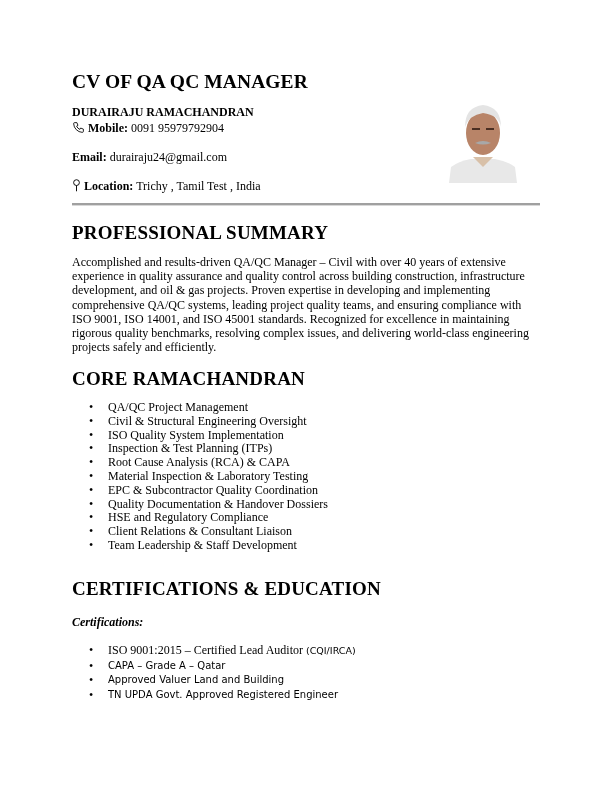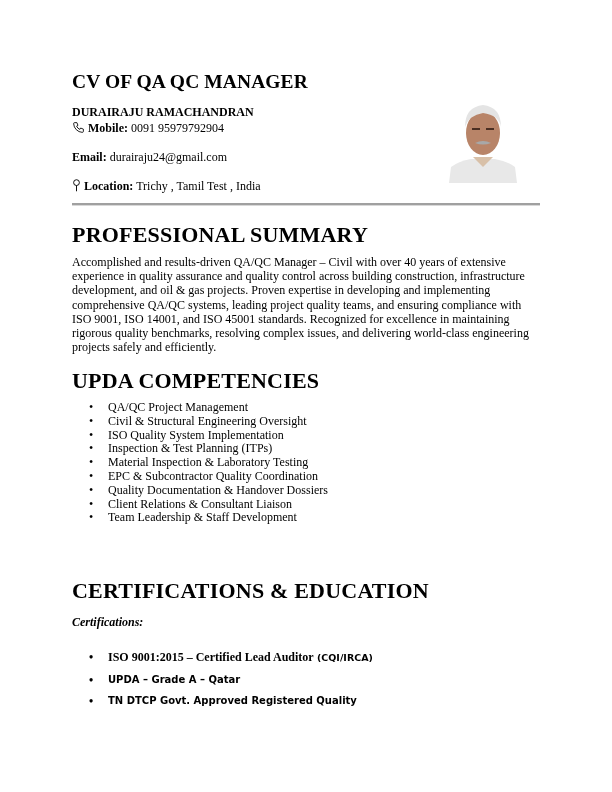--- a/index.html
+++ b/index.html
@@ -6,29 +6,29 @@
   body { width: 612px; height: 792px; position: relative; overflow: hidden;
          font-family: "Liberation Serif", "DejaVu Serif", serif; color: #000; }
   .abs { position: absolute; }
   .title { left: 72px; top: 71px; font-size: 19.5px; font-weight: bold; letter-spacing: 0.1px; white-space: nowrap; text-align: center; }
   .name { left: 72px; top: 105px; font-size: 12px; font-weight: bold; white-space: nowrap; text-align: center; }
   .line { left: 72px; font-size: 12px; white-space: nowrap; }
   .line b { font-weight: bold; }
   .icon { display: inline-block; vertical-align: -2px; margin-right: 3px; }
   .photo { left: 449px; top: 95px; width: 68px; height: 88px; overflow: hidden; }
   .divider { left: 72px; top: 203px; width: 468px; height: 2px; background: #a0a0a0; border-bottom: 1px solid #d8d8d8; }
-  .h2 { left: 72px; font-size: 22px; font-weight: bold; white-space: nowrap; letter-spacing: 0.2px; }
+  .h2 { left: 72px; font-size: 19px; font-weight: bold; white-space: nowrap; letter-spacing: 0.2px; }
   .summary { left: 72px; top: 255px; width: 470px; font-size: 12px; line-height: 14.2px; }
   .summary b { font-weight: normal; }
   ul.comp { position: absolute; left: 72px; top: 401px; margin: 0; padding: 0; list-style: none; font-size: 12px; line-height: 13.8px; }
   ul.comp li { position: relative; padding-left: 36px; white-space: nowrap; }
   ul.comp li::before { content: "\2022"; position: absolute; left: 17px; top: 0; }
   .subhead { left: 72px; top: 615px; font-size: 12px; font-weight: bold; font-style: italic; }
   ul.cert { position: absolute; left: 72px; top: 643px; margin: 0; padding: 0; list-style: none; font-size: 11px; line-height: 14.5px; }
-  ul.cert li { position: relative; padding-left: 36px; white-space: nowrap; font-weight: bold; font-family: "DejaVu Sans", "Liberation Sans", sans-serif; font-size: 10px; margin-top: 7px; }
+  ul.cert li { position: relative; padding-left: 36px; white-space: nowrap; font-weight: normal; font-family: "DejaVu Sans", "Liberation Sans", sans-serif; font-size: 10px; }
   ul.cert li::before { content: "\2022"; position: absolute; left: 17px; top: 0; font-family: "Liberation Serif", serif; font-size: 12px; }
   ul.cert li.serif { font-family: "Liberation Serif", serif; font-size: 12px; }
   ul.cert li .sm { font-family: "DejaVu Sans", sans-serif; font-size: 9.5px; }
 </style>
 </head>
 <body>
 
 <div class="abs title">CV OF QA QC MANAGER</div>
 <div class="abs name">DURAIRAJU RAMACHANDRAN</div>
 
@@ -67,32 +67,35 @@
     <rect x="37" y="33" width="8" height="2" fill="#4a2e22"></rect>
     <path d="M26 48 Q34 44 42 48 Q34 51 26 48 Z" fill="#a8a8a8"></path>
   </svg>
 </div>
 
 <div class="abs divider"></div>
 
 <div class="abs h2" style="top:222px;">PROFESSIONAL SUMMARY</div>
 <div class="abs summary" id="summary-body"><span>Accomplished and results-driven </span><b>QA/QC Manager – Civil</b><span> with over </span><b>40 years of extensive experience</b><span> in </span><b>quality assurance and quality control</b><span> across </span><b>building construction, infrastructure development, and oil &amp; gas projects</b><span>. Proven expertise in developing and implementing comprehensive QA/QC systems, leading project quality teams, and ensuring compliance with </span><b>ISO 9001, ISO 14001, and ISO 45001</b><span> standards. Recognized for excellence in maintaining rigorous quality benchmarks, resolving complex issues, and delivering world-class engineering projects safely and efficiently.</span></div>
 
-<div class="abs h2" style="top:368px;">UPDA COMPETENCIES</div>
+<div class="abs h2" style="top:368px;">CORE RAMACHANDRAN</div>
 <ul class="comp" id="comp-list">
     <li>QA/QC Project Management</li>
     <li>Civil &amp; Structural Engineering Oversight</li>
     <li>ISO Quality System Implementation</li>
     <li>Inspection &amp; Test Planning (ITPs)</li>
+    <li>Root Cause Analysis (RCA) &amp; CAPA</li>
     <li>Material Inspection &amp; Laboratory Testing</li>
     <li>EPC &amp; Subcontractor Quality Coordination</li>
     <li>Quality Documentation &amp; Handover Dossiers</li>
+    <li>HSE and Regulatory Compliance</li>
     <li>Client Relations &amp; Consultant Liaison</li>
     <li>Team Leadership &amp; Staff Development</li>
   </ul>
 
 <div class="abs h2" style="top:578px;">CERTIFICATIONS &amp; EDUCATION</div>
 <div class="abs subhead">Certifications:</div>
 <ul class="cert" id="cert-list">
     <li class="serif"><span>ISO 9001:2015 – Certified Lead Auditor</span><span class="sm"> (CQI/IRCA)</span></li>
-    <li><span>UPDA – Grade  A – Qatar</span></li>
-    <li><span>TN DTCP Govt. Approved Registered Quality</span></li>
+    <li><span>CAPA – Grade  A – Qatar</span></li>
+    <li><span>Approved Valuer Land and Building</span></li>
+    <li><span>TN UPDA Govt. Approved Registered Engineer</span></li>
   </ul>
 
 </body></html>

